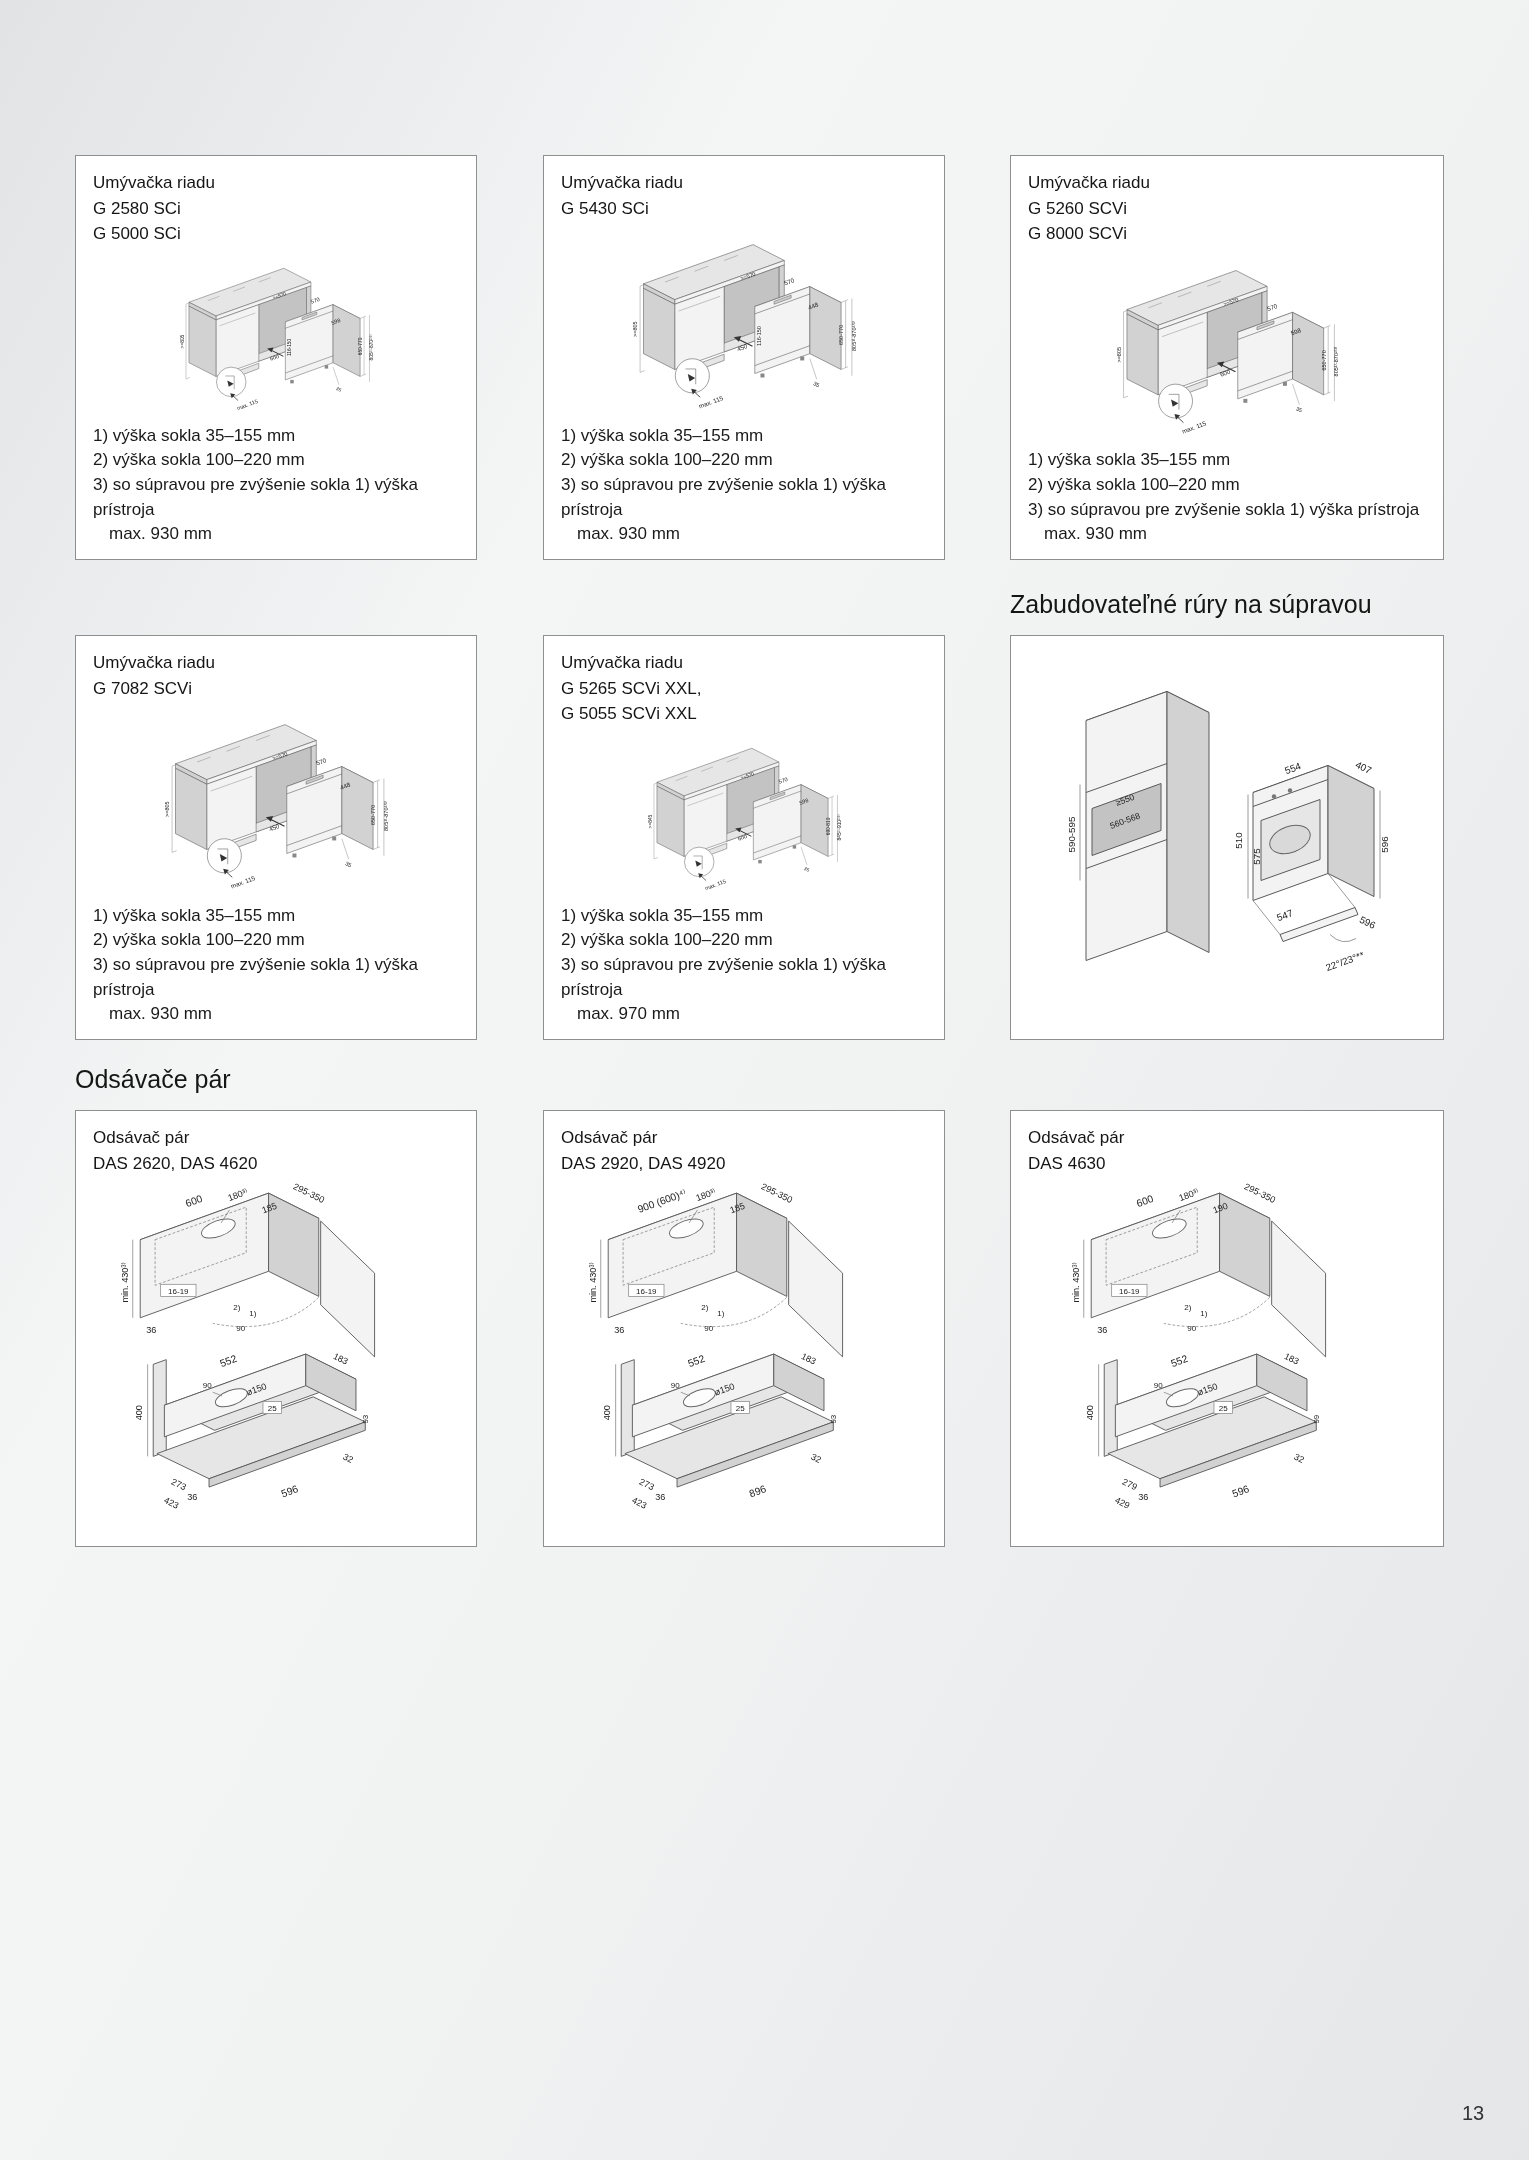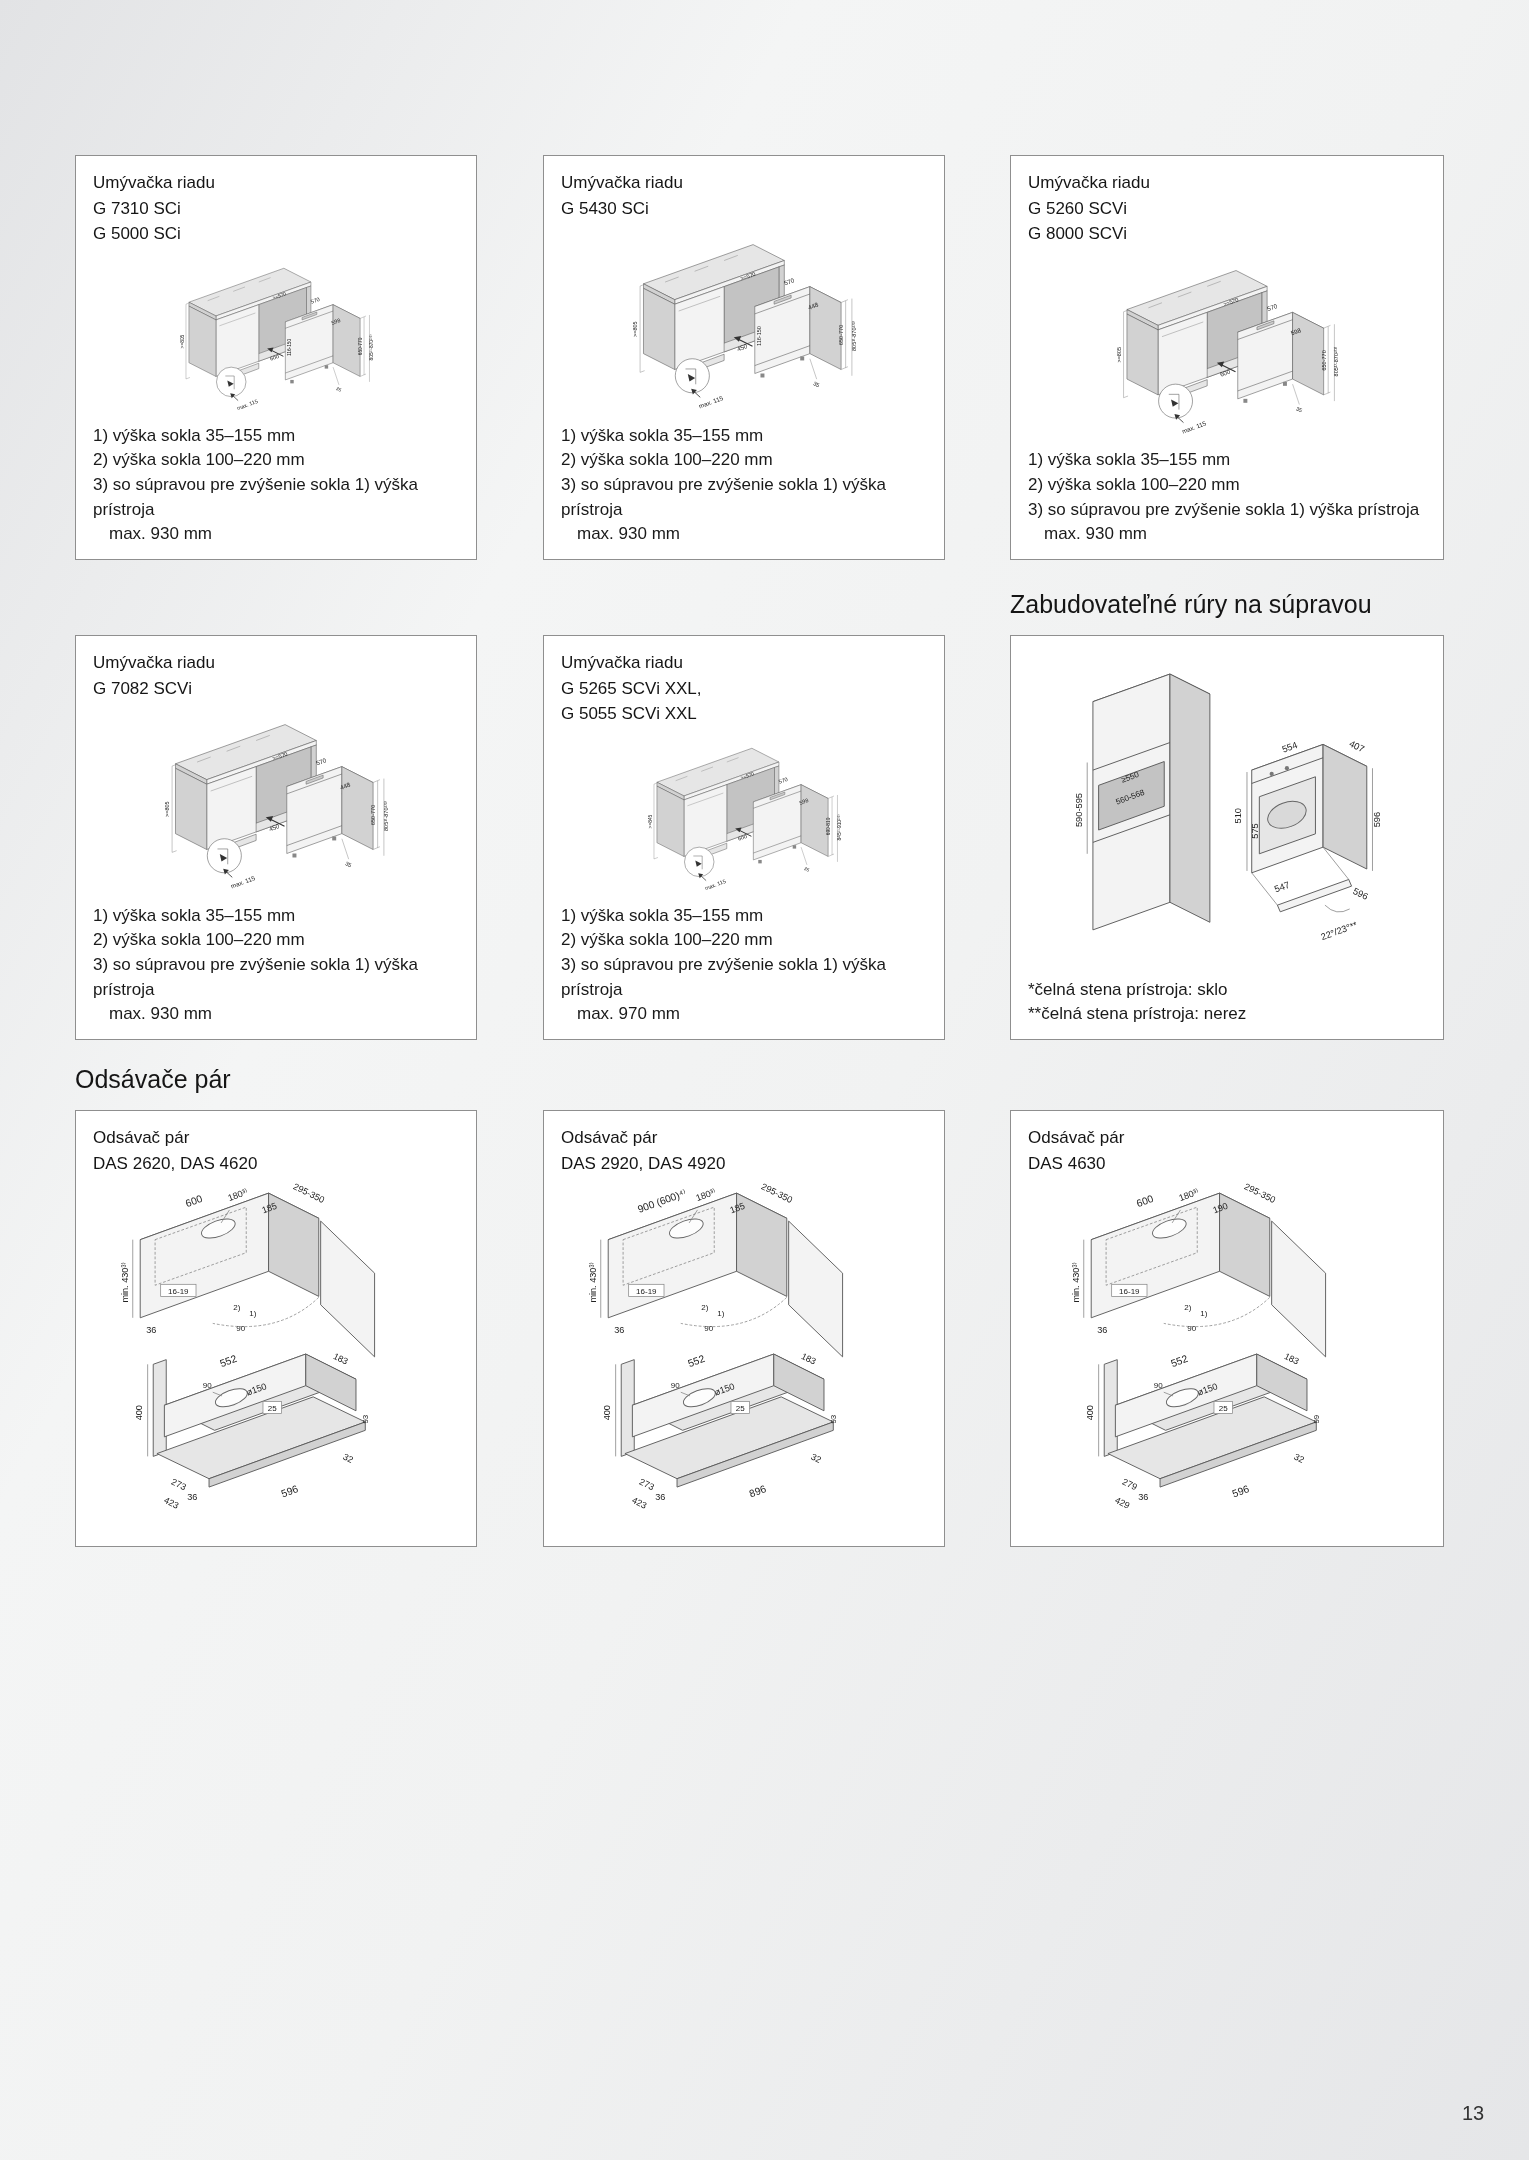--- a/index.html
+++ b/index.html
@@ -28,21 +28,21 @@
   svg .dash{fill:none;stroke:#808080;stroke-width:0.8;stroke-dasharray:3 2}
 </style>
 </head>
 <body>
 
 <div class="page">
 
   <div class="panel" style="left:75px;top:155px;width:402px;height:405px">
     <div class="panel-title">
       <div>Umývačka riadu</div>
-      <div>G 7310 SCi</div>
+      <div>G 2580 SCi</div>
       <div>G 5000 SCi</div>
     </div>
     <div class="diagram">
   <svg viewBox="0 0 398 336">
     <g>
       <polygon class="f2" points="22,100 215,31 270,59 77,128"></polygon>
       <line class="dim" x1="60" y1="97" x2="84" y2="88"></line>
       <line class="dim" x1="112" y1="78" x2="136" y2="69"></line>
       <line class="dim" x1="164" y1="59" x2="188" y2="50"></line>
       <polygon class="f1" points="77,128 270,59 270,67 77,136"></polygon>
@@ -440,24 +440,20 @@
           <text transform="translate(334,98) rotate(26)" class="sm">407</text>
           <text transform="translate(214,168) rotate(-90)" class="sm">510</text>
           <text transform="translate(232,184) rotate(-90)" class="sm">575</text>
           <text transform="translate(360,172) rotate(-90)" class="sm">596</text>
           <text transform="translate(258,246) rotate(-20)" class="sm">547</text>
           <text transform="translate(338,253) rotate(26)" class="sm">596</text>
           <text transform="translate(318,292) rotate(-20)" class="sm">22°/23°**</text>
         </g>
       </svg>
     </div>
-    <div class="notes">
-      <div>*čelná stena prístroja: sklo</div>
-      <div>**čelná stena prístroja: nerez</div>
-    </div>
   </div>
 
   <div class="section-heading" style="left:75px;top:1065px">Odsávače pár</div>
 
   <div class="panel" style="left:75px;top:1110px;width:402px;height:437px">
     <div class="panel-title">
       <div>Odsávač pár</div>
       <div>DAS 2620, DAS 4620</div>
     </div>
     <div class="diagram">

